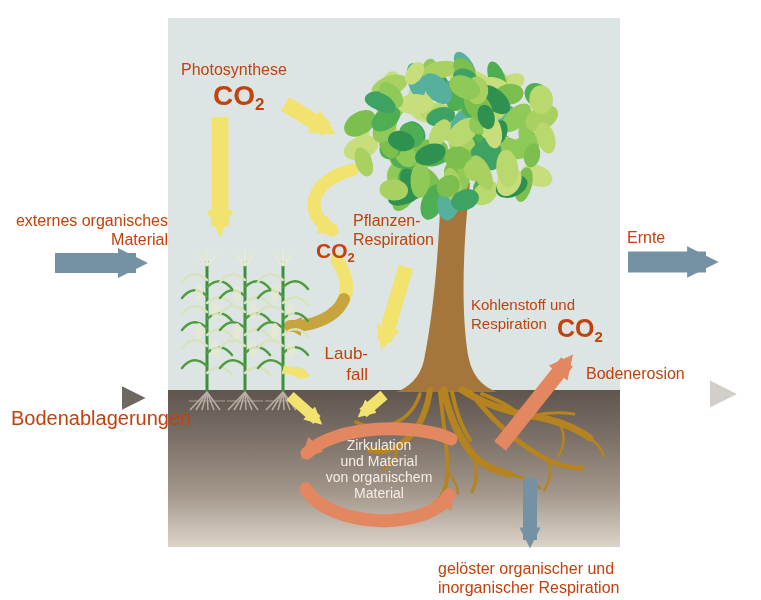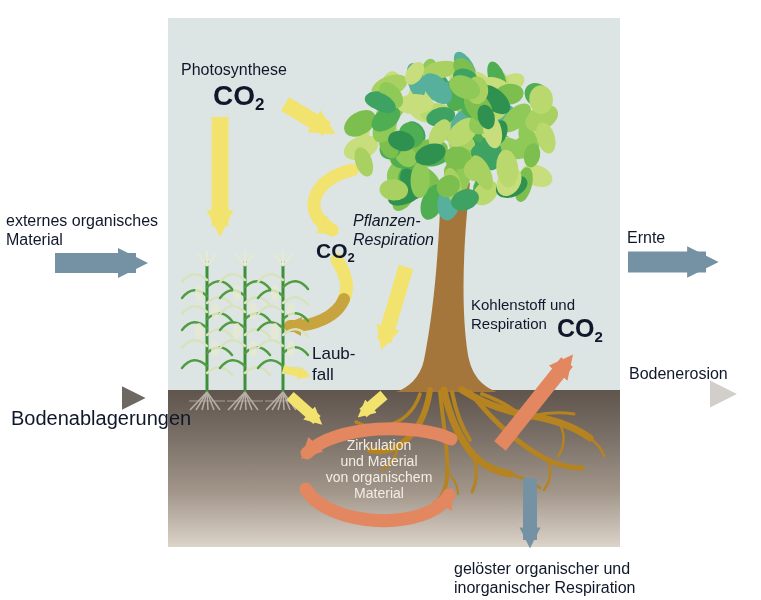--- a/index.html
+++ b/index.html
@@ -2,25 +2,25 @@
 <html style="--c-sky: #dce5e4; --c-soil_top: #5f554d; --c-soil_bottom: #dcd3c9; --c-yellow: #f2e26e; --c-gold: #c8a43e; --c-salmon: #e2875f; --c-steel: #7492a3; --c-gray_dark: #6e6862; --c-gray_light: #d2cec9; --c-trunk: #a5763b; --c-roots: #b5831f; --c-corn_green: #4f9c3f; --c-cycle_text: #f3ede5;"><head>
 <meta charset="utf-8">
 <style>
   html,body{margin:0;padding:0;background:#fff;}
   #stage{position:relative;width:761px;height:600px;background:#fff;overflow:hidden;
          font-family:"Liberation Sans",sans-serif;}
   #panel{position:absolute;left:168px;top:18px;width:452px;height:529px;background:var(--c-sky);}
   #soil{position:absolute;left:0;top:372px;width:452px;height:157px;
         background:linear-gradient(180deg,var(--c-soil_top) 0%,#7b7067 30%,#a2968a 65%,var(--c-soil_bottom) 100%);}
   svg.overlay{position:absolute;left:0;top:0;pointer-events:none;}
-  .lbl{position:absolute;color:#0f172a;white-space:nowrap;pointer-events:none;}
+  .lbl{position:absolute;color:#c2410c;white-space:nowrap;pointer-events:none;}
   .co2b{font-weight:bold;letter-spacing:0;}
   .co2s{font-weight:bold;}
   .cycle-text{color:var(--c-cycle_text);text-align:center;}
-  .ctr{text-align:left;}
+  .ctr{text-align:right;}
 </style>
 </head>
 <body>
 
 <div id="stage">
 
   <div id="panel">
     <div id="soil"></div>
   </div>
 
@@ -311,21 +311,21 @@
       <path d="M 624 394 L 726 394" fill="none" stroke="url(#grad-ero)" stroke-width="8" marker-end="url(#m-graylight)"></path>
     </g>
   </svg>
 
   <div class="lbl" style="left:181px;top:61px;font-size:16px;">Photosynthese</div>
 
   <div class="lbl" style="left:213px;top:80px;">
     <span class="co2b" style="font-size:28px;">CO</span><span class="co2s" style="font-size:17px;vertical-align:-5px;">2</span>
   </div>
 
-  <div class="lbl" style="left:353px;top:211px;font-size:16px;line-height:19px;font-style:italic;">
+  <div class="lbl" style="left:353px;top:211px;font-size:16px;line-height:19px;">
     <div>Pflanzen-</div>
     <div>Respiration</div>
   </div>
 
   <div class="lbl" style="left:316px;top:239px;">
     <span class="co2b" style="font-size:21px;">CO</span><span class="co2s" style="font-size:13px;vertical-align:-4px;">2</span>
   </div>
 
   <div class="lbl ctr" style="left:312px;top:343px;width:56px;font-size:17px;line-height:21px;">
     <div>Laub-</div>
@@ -348,22 +348,22 @@
     <div>Material</div>
   </div>
 
   <div class="lbl ctr" style="left:6px;top:211px;width:162px;font-size:16px;line-height:19px;">
     <div>externes organisches</div>
     <div>Material</div>
   </div>
 
   <div class="lbl" style="left:627px;top:229px;font-size:16px;">Ernte</div>
 
-  <div class="lbl" style="left:629px;top:365px;font-size:16px;">Bodenerosion</div>
+  <div class="lbl" style="left:586px;top:365px;font-size:16px;">Bodenerosion</div>
 
   <div class="lbl" style="left:11px;top:407px;font-size:20px;">Bodenablagerungen</div>
 
-  <div class="lbl" style="left:454px;top:559px;font-size:16px;line-height:19px;">
+  <div class="lbl" style="left:438px;top:559px;font-size:16px;line-height:19px;">
     <div>gelöster organischer und</div>
     <div>inorganischer Respiration</div>
   </div>
 
 </div>
 
 </body></html>

